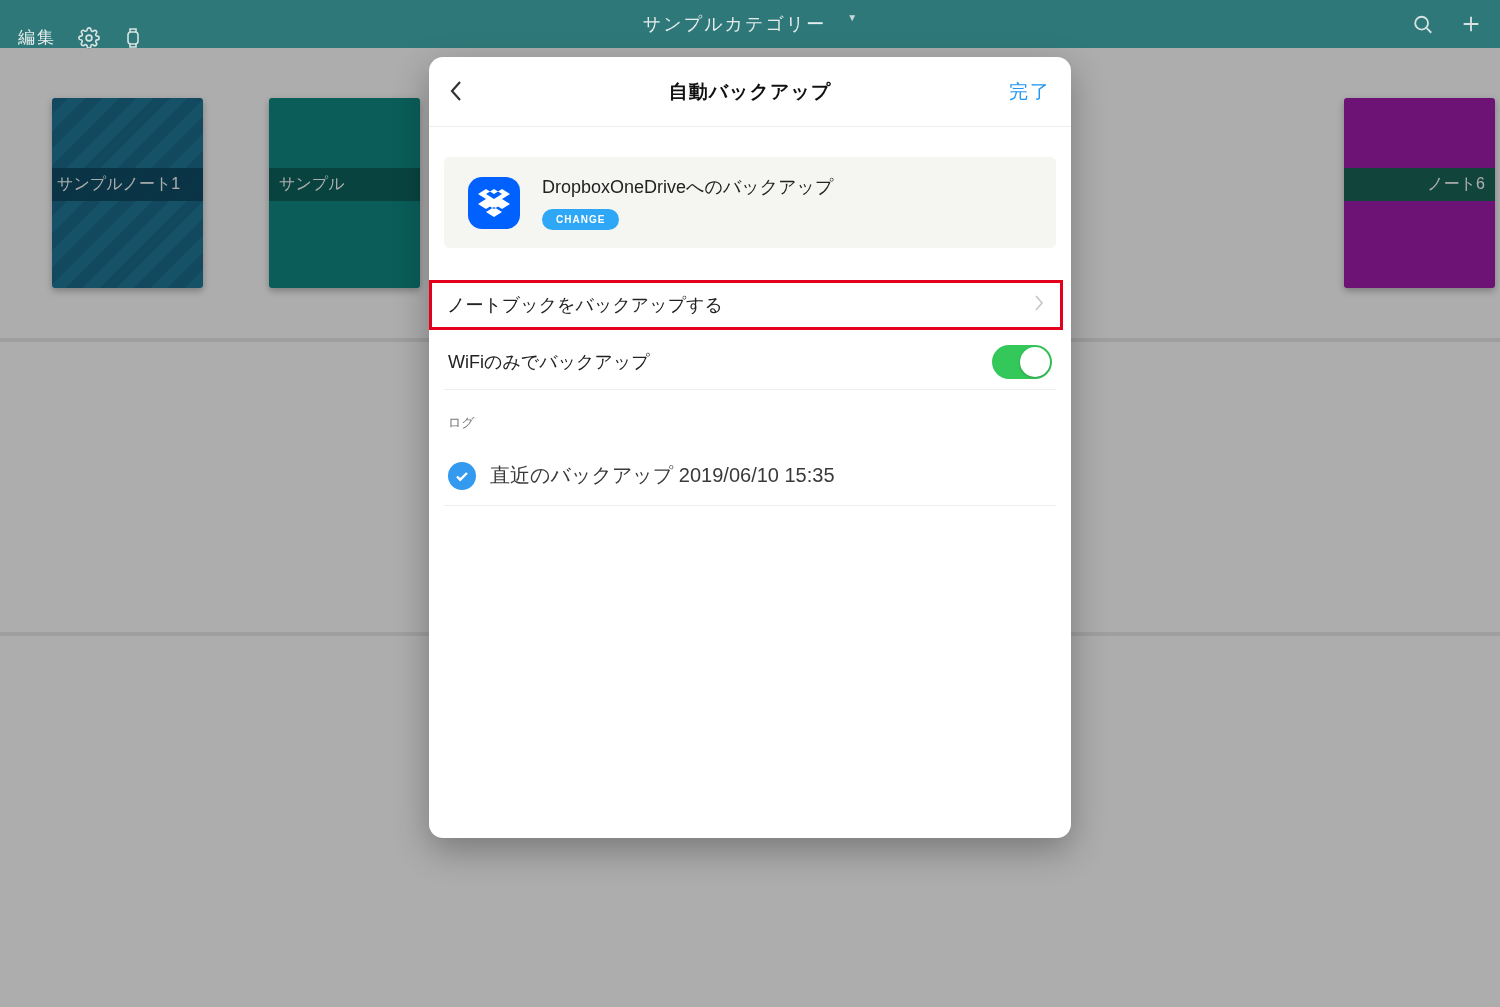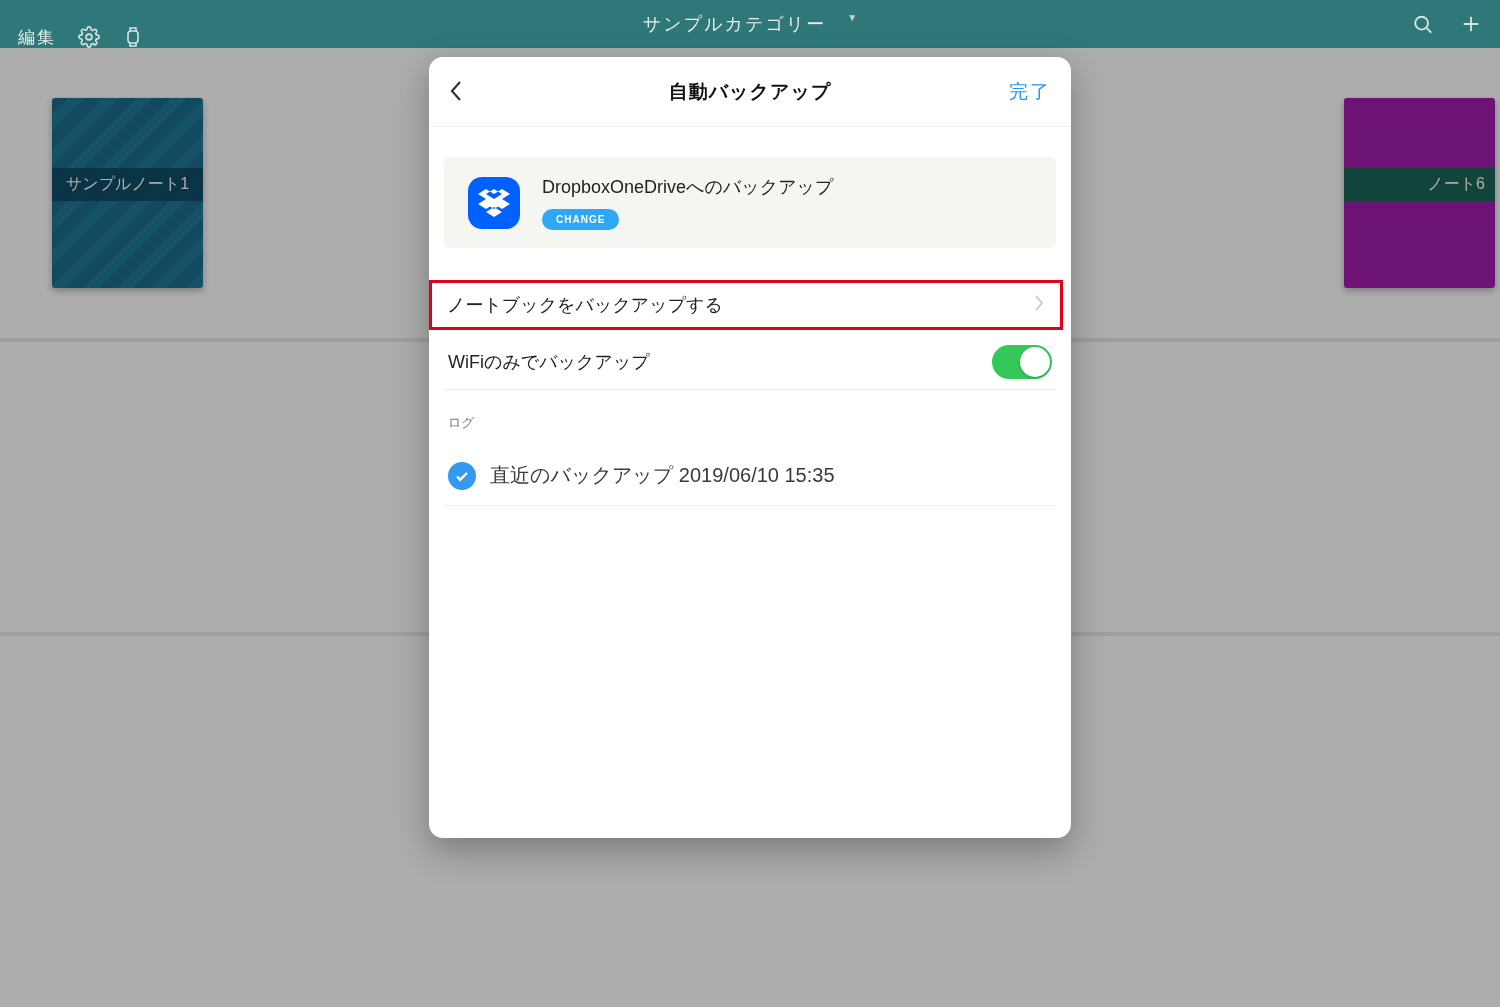--- a/index.html
+++ b/index.html
@@ -1,31 +1,31 @@
 <!DOCTYPE html>
 <html><head>
   <meta charset="utf-8">
   <style>
     * { margin: 0; padding: 0; box-sizing: border-box; font-family: -apple-system, "Hiragino Sans", "Hiragino Kaku Gothic ProN", sans-serif; }
     body { width: 1500px; height: 1007px; overflow: hidden; position: relative; background: #fff; }
 
     
     .navbar { height: 48px; background: #2f7879; display: flex; align-items: center; padding: 0 18px; color: #e5edec; position: relative; }
-    .navbar-left { display: flex; align-items: flex-start; gap: 22px; margin-top: 27px; }
+    .navbar-left { display: flex; align-items: flex-end; gap: 22px; margin-top: 27px; }
     .nav-edit { font-size: 17px; letter-spacing: 2px; cursor: pointer; }
     .nav-icon { width: 22px; height: 22px; display: flex; align-items: center; justify-content: center; cursor: pointer; }
     .nav-title-wrap { position: absolute; left: 50%; transform: translateX(-50%); display: flex; align-items: flex-start; gap: 21px; cursor: pointer; }
     .nav-title { font-size: 18px; letter-spacing: 2px; }
     .nav-dropdown-arrow { font-size: 10px; color: #c5d6d5; }
     .navbar-right { margin-left: auto; display: flex; align-items: center; gap: 26px; }
 
     
     .shelf { padding: 50px 0 0 52px; display: flex; gap: 66px; position: relative; height: 290px; }
     .notebook { width: 151px; height: 190px; border-radius: 3px; box-shadow: 0 3px 7px rgba(0,0,0,0.28); position: relative; display: flex; align-items: flex-start; justify-content: center; }
-    .notebook-label { width: 100%; text-align: center; color: #fff; font-size: 16px; padding: 6px 5px; margin-top: 70px; }
+    .notebook-label { width: 100%; text-align: left; color: #fff; font-size: 16px; padding: 6px 5px; margin-top: 70px; }
     .nb1 { background: repeating-linear-gradient(135deg,#1c6c8b 0 12px,#1f7a99 12px 24px); }
     .nb1 .notebook-label { background: rgba(13,72,95,0.85); }
     .nb2 { background: #0f8a83; }
     .nb2 .notebook-label { background: rgba(12,95,90,0.9); text-align: left; padding-left: 10px; }
     .nb3 { background: #a21caf; }
     .nb3 .notebook-label { background: rgba(7,112,74,0.88); text-align: right; padding-right: 10px; }
     .nb-wrap3 { margin-left: auto; margin-right: 5px; }
     .shelf-divider { height: 4px; background: #e9e9e9; }
     .content-bg { height: 290px; background: #fff; }
     .content-bg2 { height: 380px; background: #fff; border-top: 4px solid #eaeaea; }
@@ -98,20 +98,23 @@
           <path d="M12 4v16M4 12h16"></path>
         </svg>
     </span>
   </div>
 </div>
 
 <div class="shelf">
   <div class="notebook nb1">
     <div class="notebook-label">サンプルノート1</div>
   </div>
+  <div class="notebook nb2">
+    <div class="notebook-label">サンプル</div>
+  </div>
   <div class="nb-wrap3">
     <div class="notebook nb3">
       <div class="notebook-label">ノート6</div>
     </div>
   </div>
 </div>
 <div class="shelf-divider"></div>
 <div class="content-bg"></div>
 <div class="content-bg2"></div>
 

